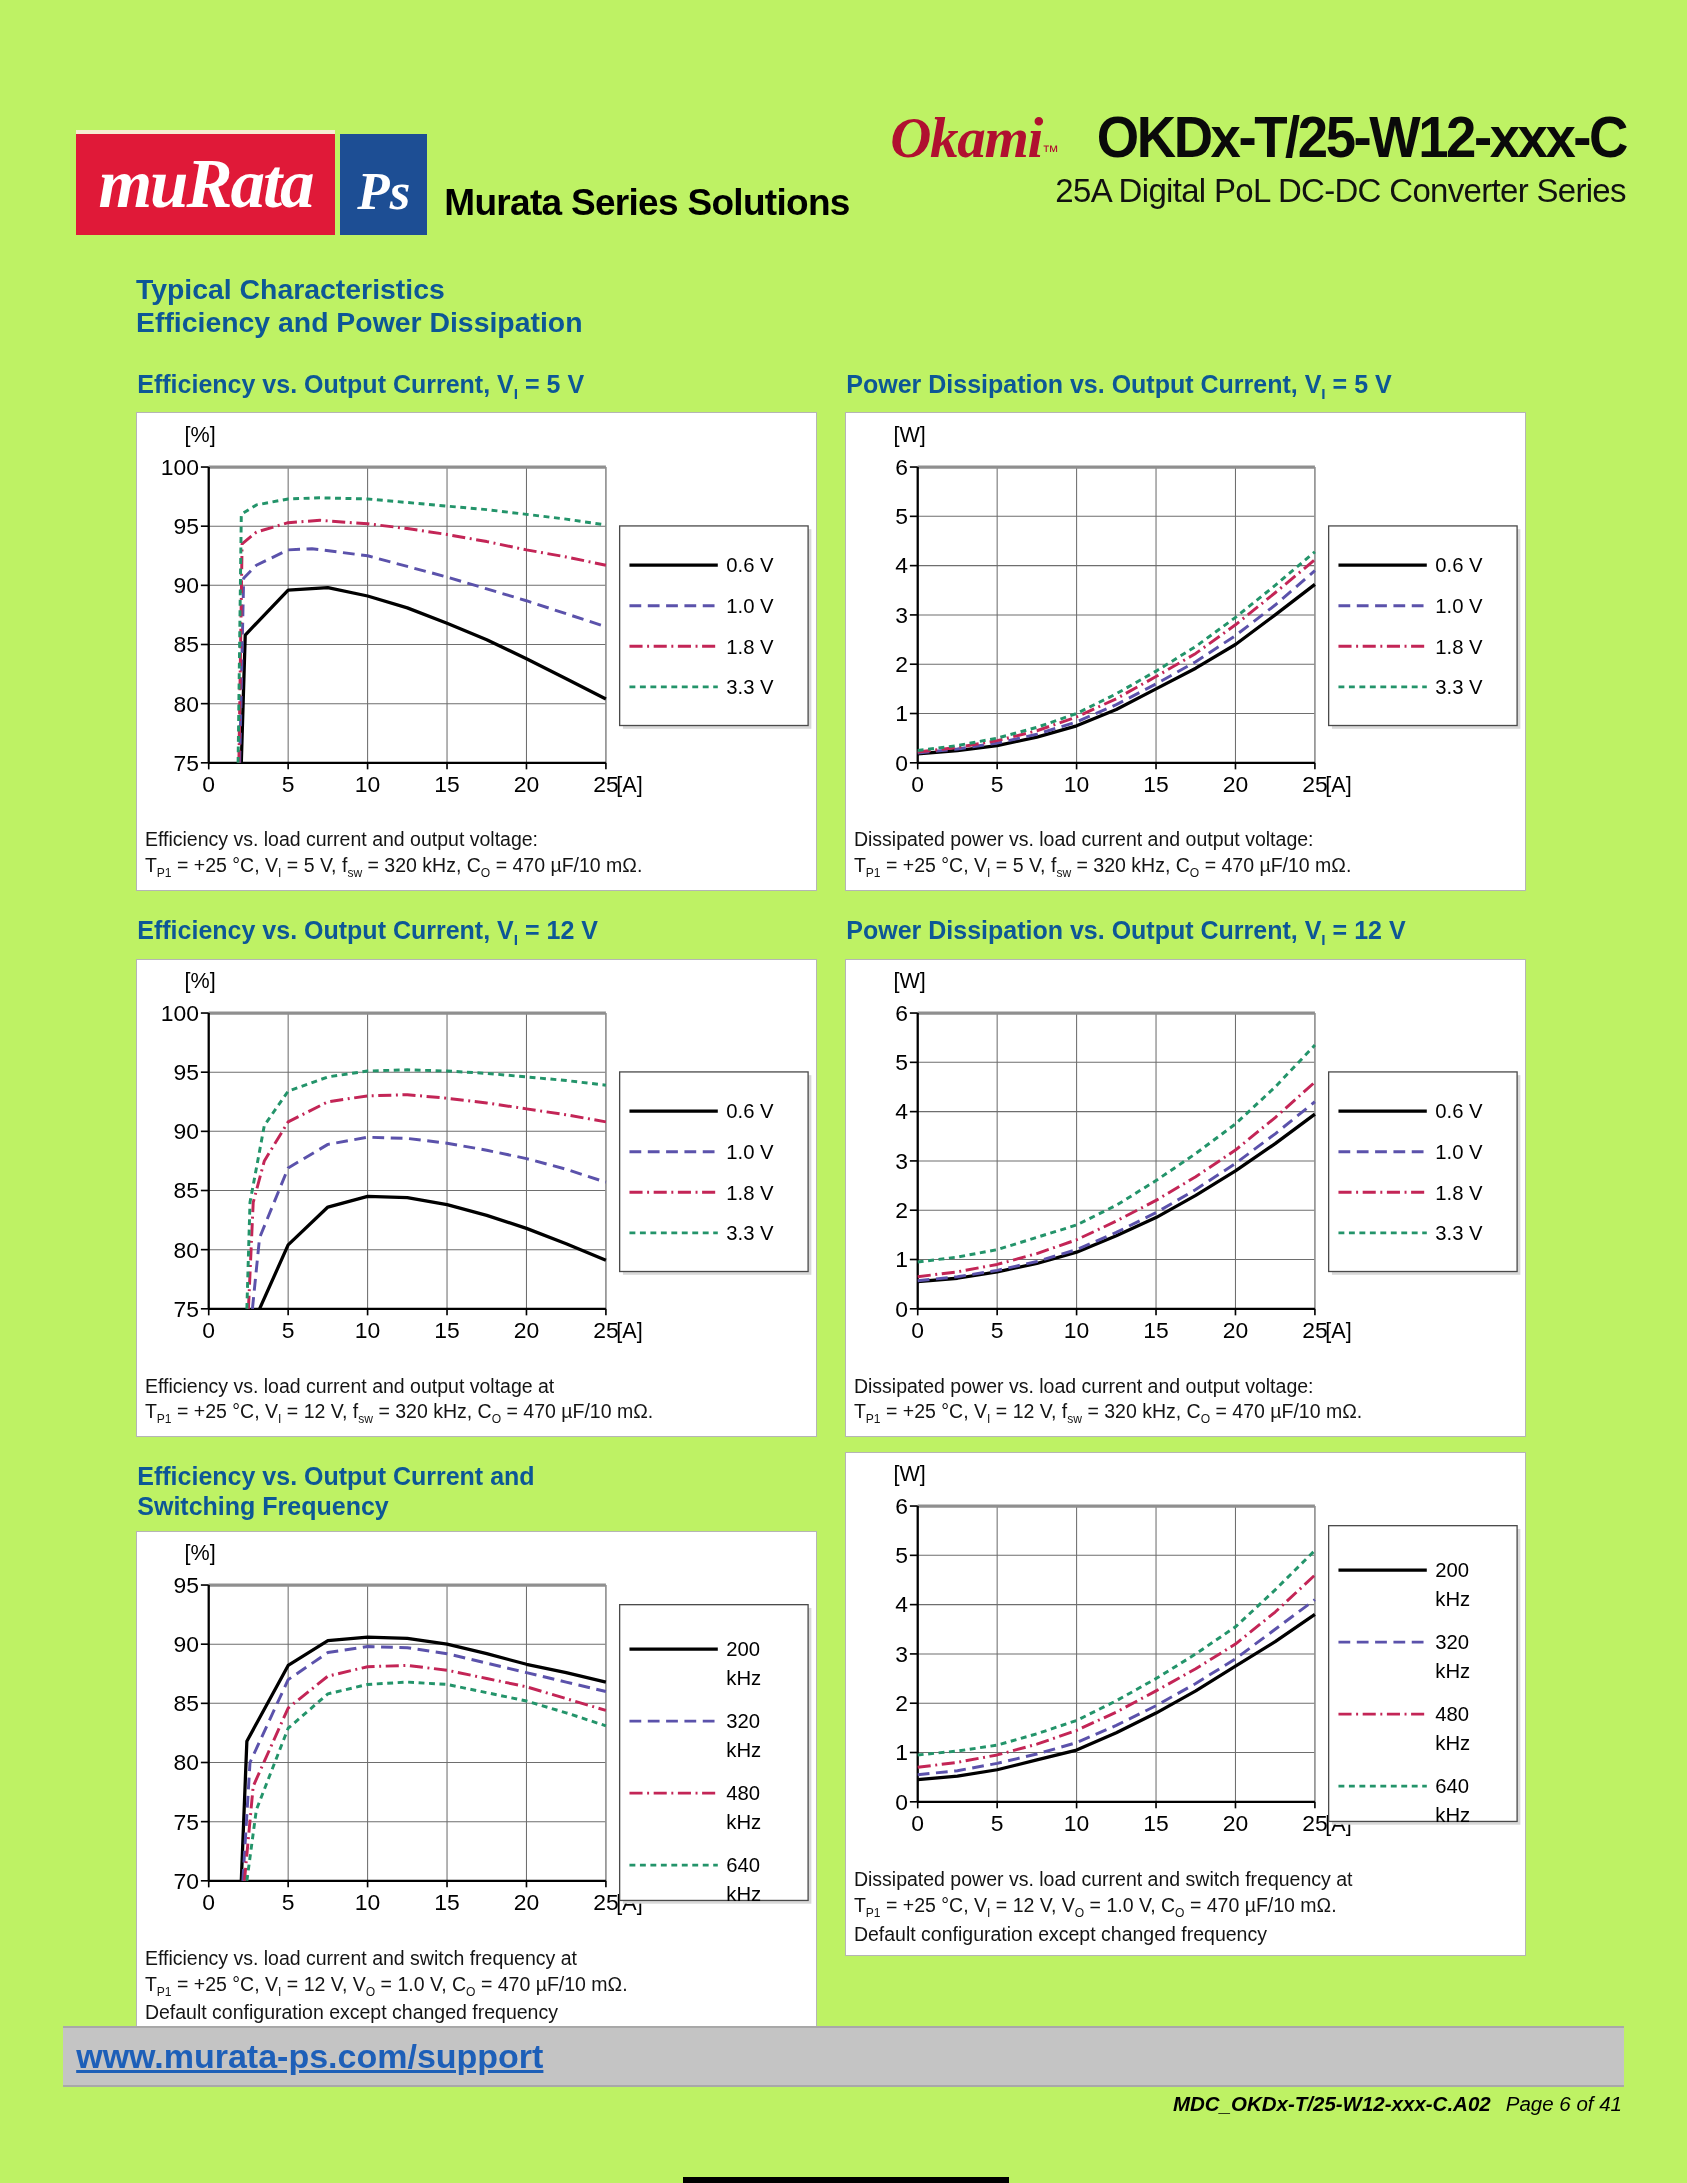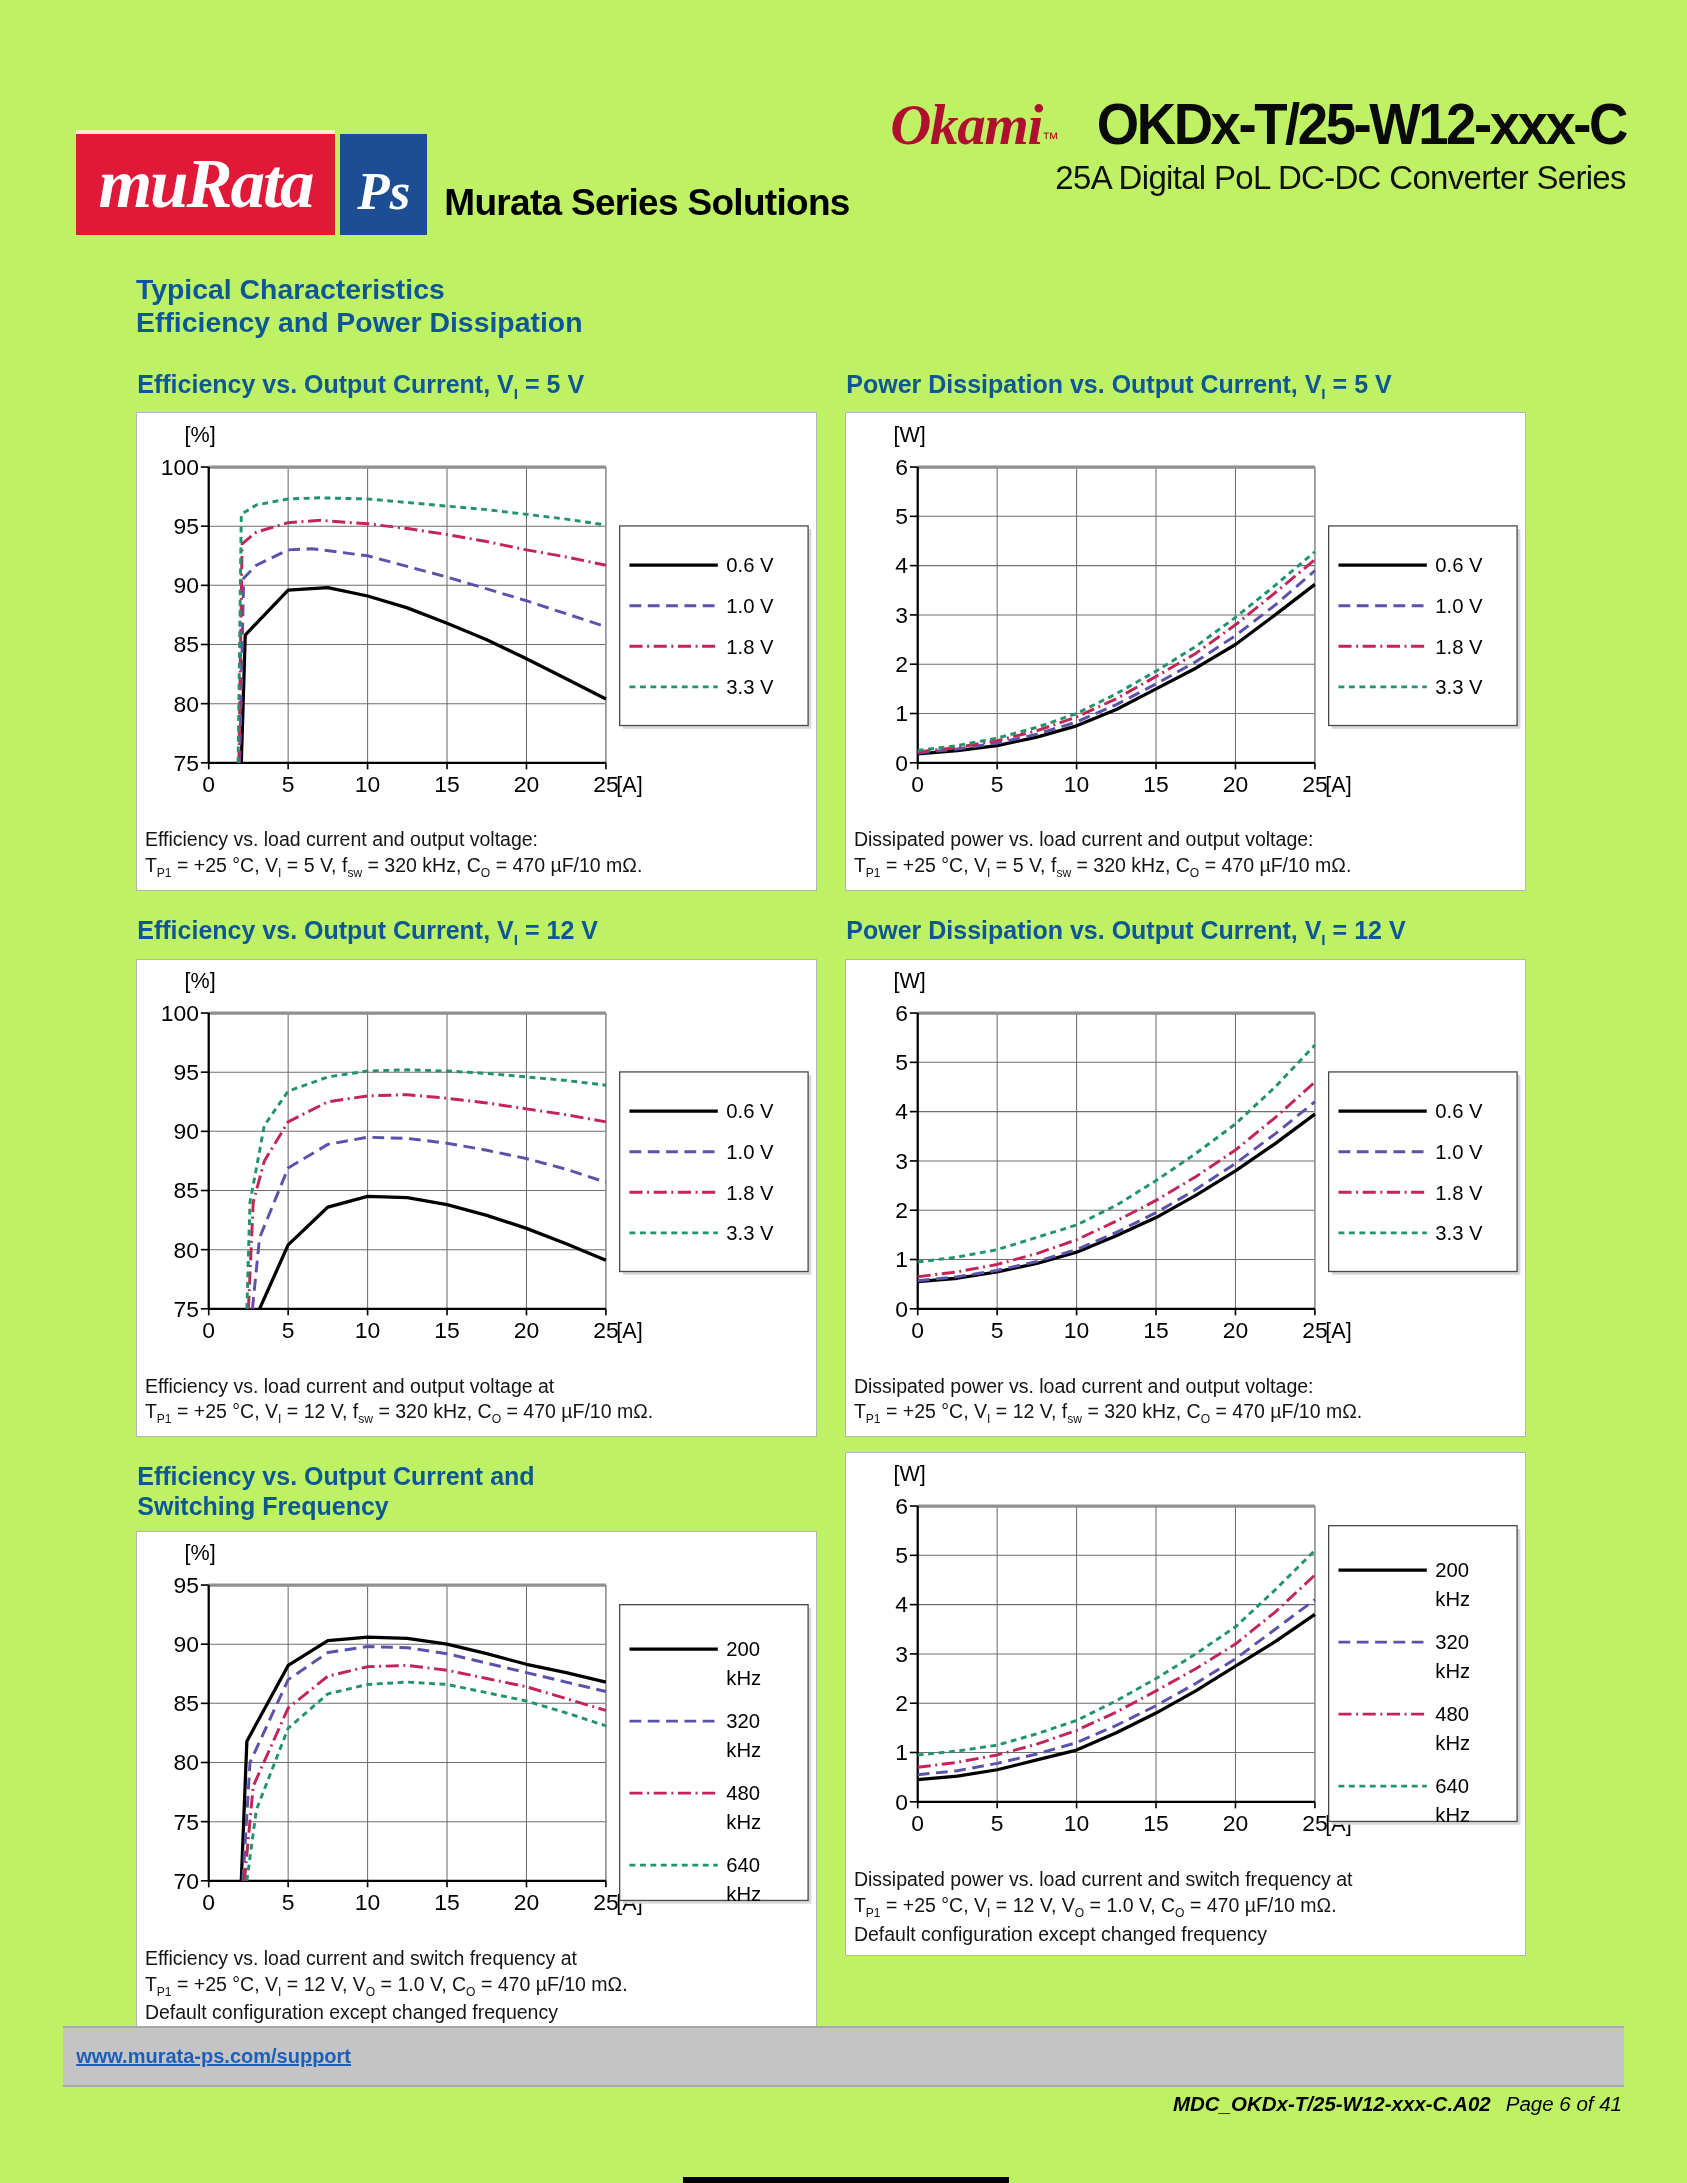--- a/index.html
+++ b/index.html
@@ -12,21 +12,21 @@
 
   
   .header{position:absolute;left:76px;top:130px;display:flex;align-items:flex-end;}
   .logo-red{width:259px;height:101px;background:var(--murata-red);display:flex;align-items:center;justify-content:center;
             border-top:4px solid #f6edd2;}
   .logo-red span{font-family:"Liberation Serif",serif;font-style:italic;font-weight:bold;font-size:69px;color:#fff;letter-spacing:-2px;}
   .logo-ps{width:87px;height:101px;background:var(--ps-blue);display:flex;align-items:center;justify-content:center;margin-left:5.3px;}
   .logo-ps span{font-family:"Liberation Serif",serif;font-style:italic;font-weight:bold;font-size:53px;color:#fff;margin-top:12px;}
   .company{font-size:37px;font-weight:bold;color:#000;margin-left:17px;padding-bottom:10.6px;letter-spacing:-0.7px;}
 
-  .header-right{position:absolute;right:61px;top:90px;text-align:right;white-space:nowrap;}
+  .header-right{position:absolute;right:61px;top:103px;text-align:right;white-space:nowrap;}
   .brand-line{display:flex;align-items:baseline;justify-content:flex-end;}
   .okami{font-family:"Liberation Serif",serif;font-style:italic;font-weight:600;font-size:57px;color:var(--okami-red);letter-spacing:-1.3px;}
   .okami-tm{font-size:17px;color:var(--okami-red);vertical-align:super;margin-right:4px;}
   .part-number{font-size:58px;font-weight:bold;color:#0a0a0a;letter-spacing:-2.6px;transform:scaleX(.94);transform-origin:right bottom;display:inline-block;}
   .series-line{font-size:34px;color:#111;margin-top:1.3px;letter-spacing:-0.7px;transform:scaleX(.97);transform-origin:right top;}
 
   
   .section-heading{position:absolute;left:136px;top:273px;font-size:28.4px;font-weight:bold;color:var(--accent-blue);line-height:1.15;}
 
   
@@ -34,21 +34,21 @@
   .chart-cell{margin-bottom:14.6px;}
   .chart-title{font-size:25px;font-weight:bold;color:var(--accent-blue);margin:10.6px 0 9.3px 1.3px;line-height:1.18;min-height:32px;}
   .chart-box{border:1.3px solid #b5b5b5;background:#fff;padding:2.6px 2.6px 5.3px 2.6px;}
   .chart-box svg{display:block;width:674px;height:auto;}
   .caption{font-size:19.5px;color:#141414;line-height:1.32;padding:2.6px 5.3px 2.6px 5.3px;}
   .caption sub, .chart-title sub{font-size:62%;}
 
   
   .footer-bar{position:absolute;left:63px;top:2026px;width:1561px;height:57px;background:var(--footer-gray);
               border-top:2px solid #a8a8a8;border-bottom:2px solid #a8a8a8;display:flex;align-items:center;}
-  .footer-link{font-size:20px;font-weight:bold;color:var(--link-blue);margin-left:13.2px;}
+  .footer-link{font-size:34px;font-weight:bold;color:var(--link-blue);margin-left:13.2px;}
   .doc-line{position:absolute;top:2092px;right:65px;font-size:20.5px;color:#000;font-style:italic;}
   .doc-id{font-weight:bold;}
   .doc-page{font-weight:normal;margin-left:9.3px;}
   .edge-artifact{position:absolute;left:683px;top:2177px;width:326px;height:6px;background:#000;}
 </style>
 </head>
 <body>
 
 <div class="page">
 

